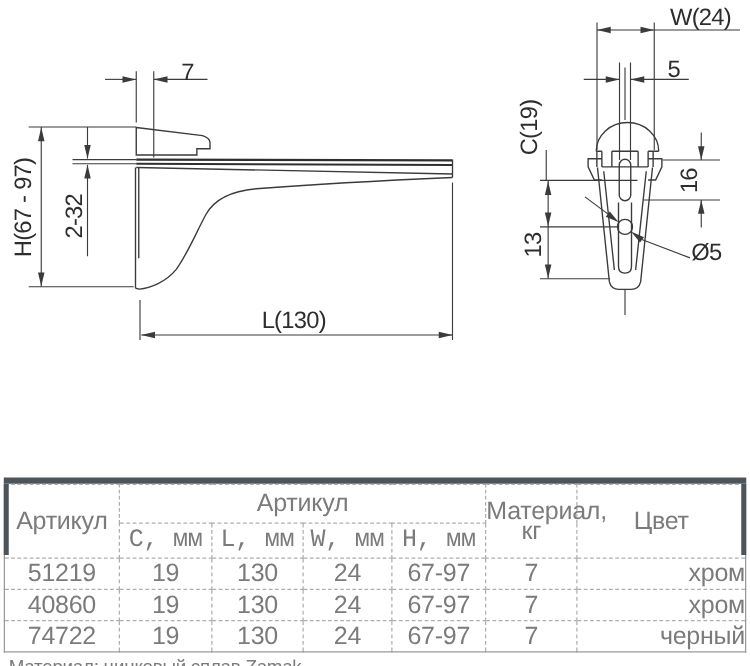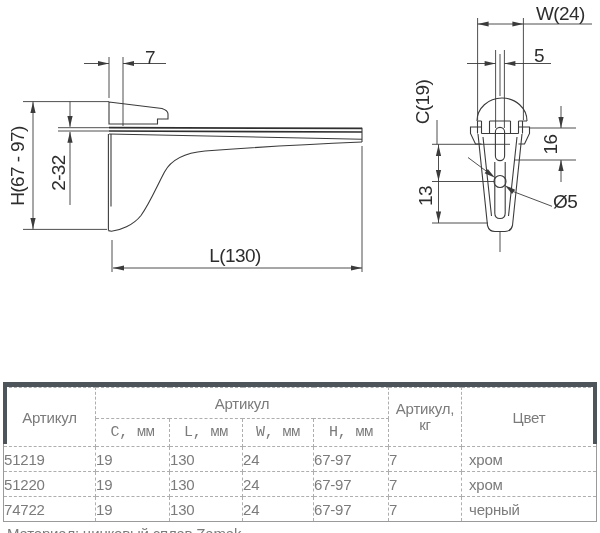--- a/index.html
+++ b/index.html
@@ -11,26 +11,26 @@
   .ln-bold{stroke:#2f2f2f;stroke-width:1.7;fill:none;}
   .dim{stroke:#3b3b3b;stroke-width:0.9;fill:none;}
   .arr{fill:#3b3b3b;stroke:none;}
   .dimtxt{font-family:"Liberation Sans","DejaVu Sans",sans-serif;font-size:19px;fill:#2d2d2d;letter-spacing:-0.6px;}
 
   
   .tbl-wrap{position:relative;margin:6px 3px 0 3px;border-top:5px solid #4d545a;}
   .tbl-wrap::before{content:"";position:absolute;left:0;top:0;width:4px;height:57px;background:#4d545a;}
   .tbl-wrap::after{content:"";position:absolute;right:0;top:0;width:4px;height:57px;background:#4d545a;}
   table.spec{width:100%;border-collapse:collapse;table-layout:fixed;
-    font-size:15px;color:#7b7b7b;letter-spacing:-0.2px;
+    font-size:20px;color:#7b7b7b;letter-spacing:-0.2px;
     border:1px solid #9a9a9a;border-top:none;}
   table.spec th, table.spec td{border:1px dashed #aeaeae;font-weight:normal;padding:0;}
   table.spec th{vertical-align:middle;text-align:center;}
-  table.spec td{height:24px;}
-  table.spec td.colorcell{text-align:left;padding-left:7px;}
+  table.spec td{text-align:center;height:24px;}
+  table.spec td.colorcell{text-align:right;padding-left:7px;}
   tr.hdr1 th{height:30px;}
   tr.hdr2 th{height:27px;font-family:Liberation Mono, monospace;}
   .load-head span{display:block;line-height:16px;}
   .footer-note{margin:3px 0 0 7px;font-size:15px;color:#7b7b7b;letter-spacing:-0.2px;}
 </style>
 </head>
 <body>
 
 <svg class="drawing" width="600" height="376" viewBox="0 0 600 376" xmlns="http://www.w3.org/2000/svg">
 
@@ -148,42 +148,42 @@
       <col style="width:71px">
         <col style="width:75px">
         <col style="width:73px">
         <col>
     </colgroup>
     <tbody>
         <tr class="hdr1">
       <th rowspan="2">Артикул</th>
       <th colspan="4">Артикул</th>
       <th rowspan="2" class="load-head">
-        <span>Артикул,</span>
+        <span>Материал,</span>
         <span>кг</span>
       </th>
       <th rowspan="2">Цвет</th>
     </tr>
     <tr class="hdr2">
       <th>C, мм</th>
       <th>L, мм</th>
       <th>W, мм</th>
       <th>H, мм</th>
     </tr>
     <tr>
       <td>51219</td>
       <td>19</td>
       <td>130</td>
       <td>24</td>
       <td>67-97</td>
       <td>7</td>
       <td class="colorcell">хром</td>
     </tr>
     <tr>
-      <td>51220</td>
+      <td>40860</td>
       <td>19</td>
       <td>130</td>
       <td>24</td>
       <td>67-97</td>
       <td>7</td>
       <td class="colorcell">хром</td>
     </tr>
     <tr>
       <td>74722</td>
       <td>19</td>

